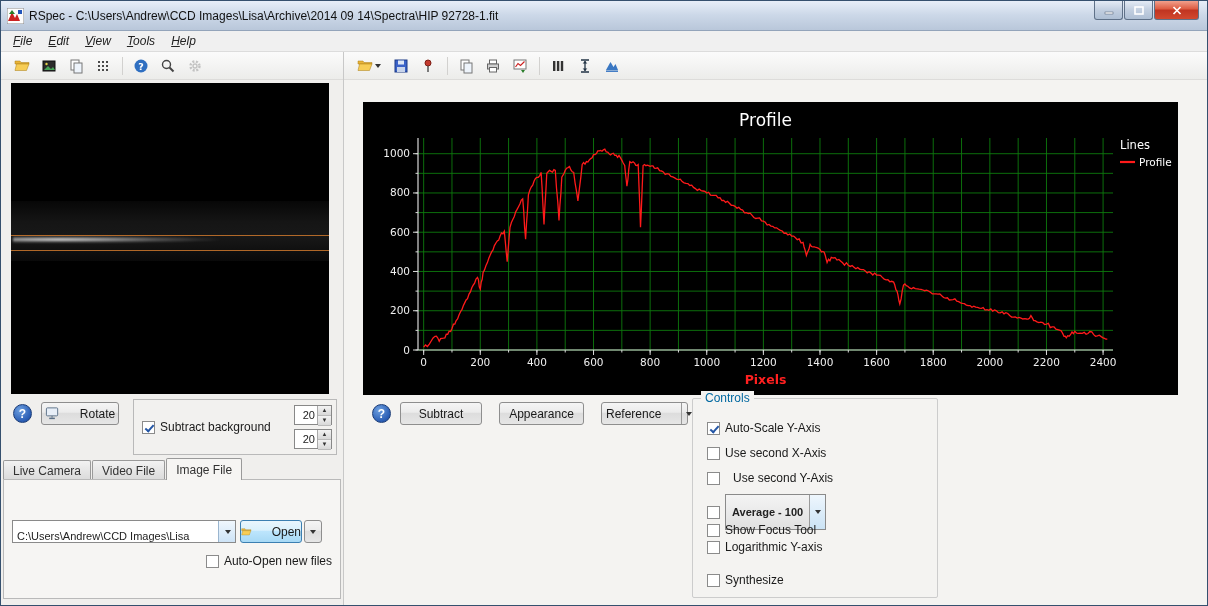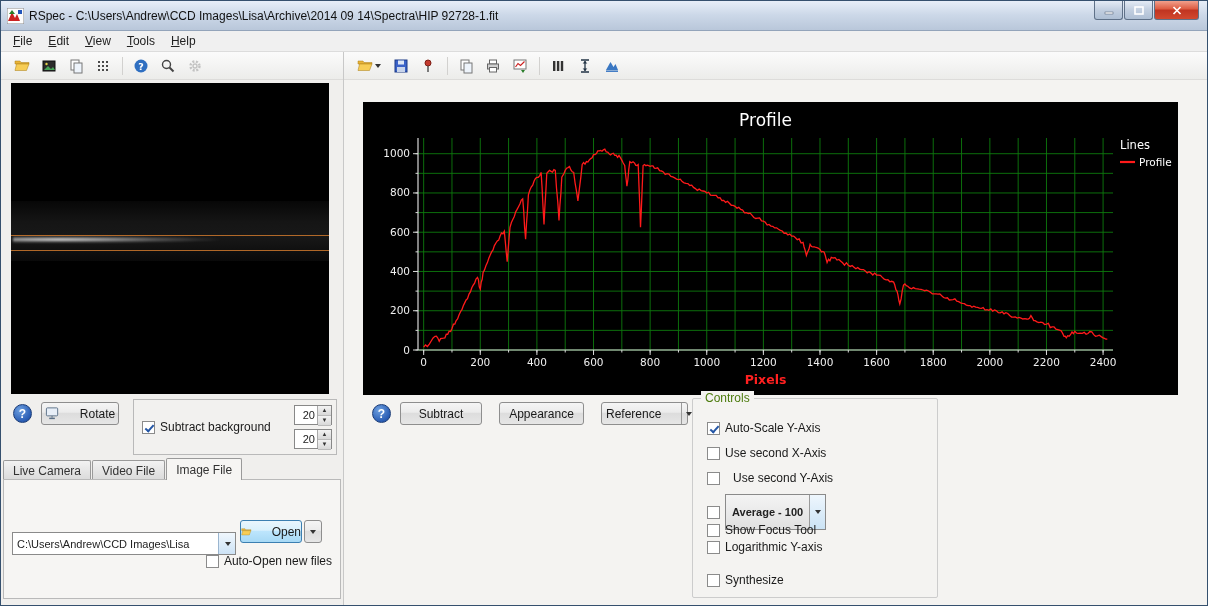--- a/index.html
+++ b/index.html
@@ -14,21 +14,21 @@
   .title-text { font-size:12px; color:#111; white-space:nowrap; }
   .caption-btns { position:absolute; right:8px; top:0; display:flex; }
   .cap-btn { height:19px; border:1px solid #5f7188; border-top:none; border-radius:0 0 3px 3px;
     display:flex; align-items:center; justify-content:center; margin-left:1px; }
   .cap-min,.cap-max { width:29px; background:linear-gradient(#e4ebf5,#c2cfe0 50%,#aebfd4); }
   .cap-close { width:45px; background:linear-gradient(#f1a08c,#dd5a40 45%,#c03421 50%,#d2492f); }
 
   
   .menubar { position:absolute; left:0; top:30px; right:0; height:21px; background:#f0f0f0;
     border-bottom:1px solid #dcdcdc; display:flex; align-items:center; padding-left:4px; }
-  .menu-item { padding:2px 8px; cursor:default; }
+  .menu-item { padding:2px 8px; cursor:default;font-style:italic; }
   .menu-item::first-letter { text-decoration:underline; }
 
   
   .content { position:absolute; left:0; top:51px; right:0; bottom:0; background:#f0efed; }
   .left-panel  { position:absolute; left:0; top:0; width:342px; bottom:0; background:#f0efed; }
   .right-panel { position:absolute; left:342px; top:0; right:0; bottom:0; background:#f4f3f1; border-left:1px solid #c8c8c8; }
 
   
   .toolbar { position:absolute; left:0; top:0; right:0; height:28px;
     background:linear-gradient(#fbfbfb,#ececea); border-bottom:1px solid #dddcda;
@@ -72,21 +72,21 @@
 
   
   .tabs { position:absolute; left:2px; top:406px; height:22px; display:flex; align-items:flex-end; }
   .tab { height:20px; padding:0 9px; display:flex; align-items:center; font-size:12px;
     background:linear-gradient(#f2f2f2,#dadada); border:1px solid #9a9a9a; border-bottom:none;
     border-radius:2px 2px 0 0; margin-right:1px; color:#333; }
   .tab.active { height:22px; background:#f6f5f3; position:relative; z-index:2; }
 
   .group-box { position:absolute; border:1px solid #b9b9b9; background:#f6f5f3; }
   .fieldset { position:absolute; border:1px solid #cccccc; border-radius:2px; }
-  .fieldset > .legend { position:absolute; top:-8px; left:8px; background:#f4f3f1; padding:0 4px; font-size:12px; color:#4d7c0f; }
+  .fieldset > .legend { position:absolute; top:-8px; left:8px; background:#f4f3f1; padding:0 4px; font-size:12px; color:#0369a1; }
 
   .combo { background:#fff; border:1px solid #8a8a8a; display:flex; align-items:center; }
   .combo .combo-text { flex:1; padding:0 4px; font-size:11px; white-space:nowrap; overflow:hidden; }
   .combo .combo-btn { width:17px; align-self:stretch; background:linear-gradient(#f0f7fd,#cde3f6);
     border-left:1px solid #9ab5cf; display:flex; align-items:center; justify-content:center; }
 
   
   .chart-box { position:absolute; left:19px; top:50px; width:815px; height:293px; background:#000; }
   .chart-box svg { display:block; }
 
@@ -235,21 +235,21 @@
         </div>
       </div>
 
       <div class="tabs">
         <div class="tab">Live Camera</div>
         <div class="tab">Video File</div>
         <div class="tab active">Image File</div>
       </div>
 
       <div class="group-box" style="left:2px; top:427px; width:338px; height:120px;">
-        <div class="combo" style="position:absolute; left:8px; top:52px; width:224px; height:23px;">
+        <div class="combo" style="position:absolute; left:8px; top:40px; width:224px; height:23px;align-items:flex-end;">
           <span class="combo-text">C:\Users\Andrew\CCD Images\Lisa</span>
           <span class="combo-btn">
               <span class="dd-arrow"></span>
             </span>
         </div>
         <div class="btn btn-default" style="position:absolute; left:236px; top:40px; width:62px; height:23px;">
           <svg width="15" height="14" viewBox="0 0 16 16">
             <path d="M1 4.5V3h5l1 1.5h8V6H1z" fill="#e9b43a" stroke="#a87c15" stroke-width=".5"></path>
             <path d="M2.5 6h12.5L12.5 12.5H1z" fill="#f7cd56" stroke="#a87c15" stroke-width=".5"></path>
           </svg>

